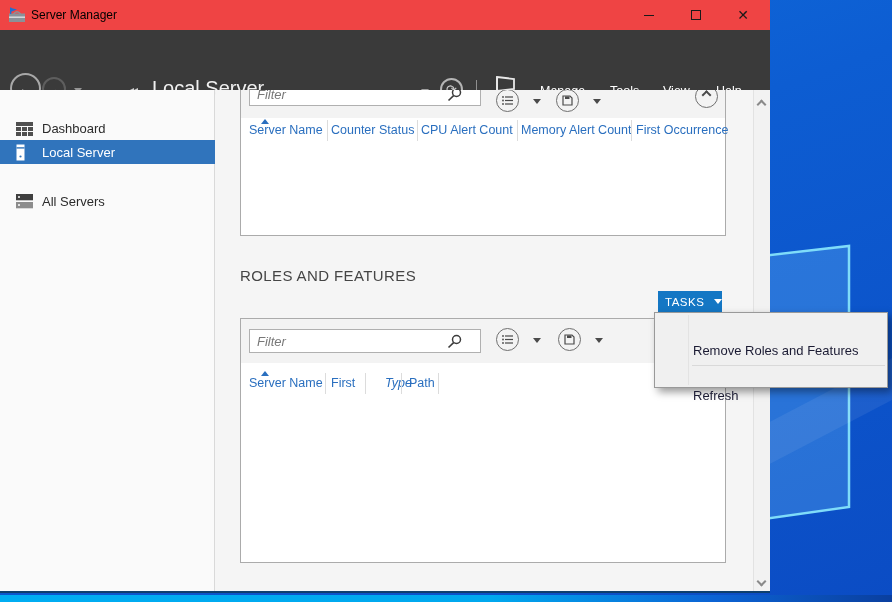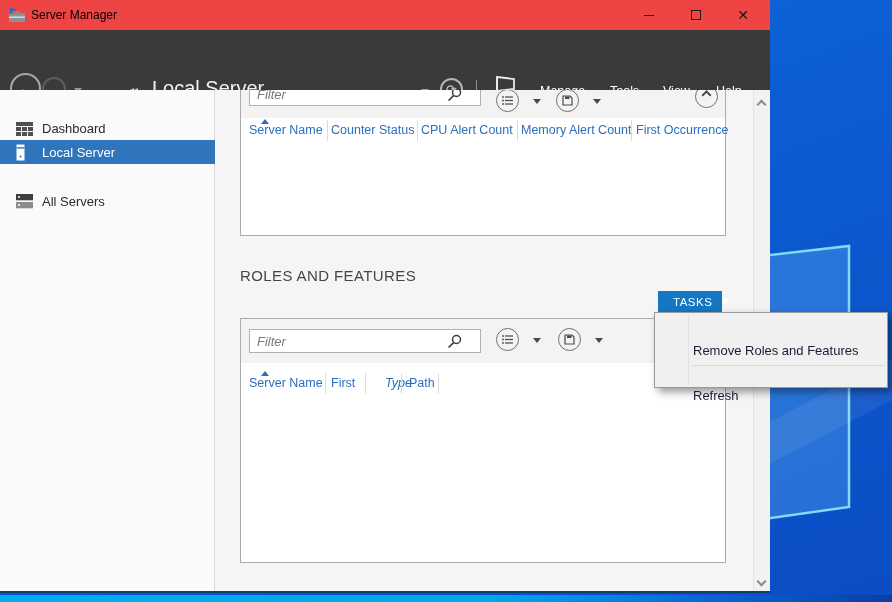--- a/index.html
+++ b/index.html
@@ -76,21 +76,21 @@
 
   #box1 { left:24px; top:-30px; width:486px; height:176px;
           background:linear-gradient(#f3f3f3 0 57px, #ffffff 57px); }
   #box2 { left:24px; top:228px; width:486px; height:245px;
           background:linear-gradient(#f3f3f3 0 44px, #ffffff 44px); }
 
   #roles-title { left:24px; top:177px; font-size:15px; font-weight:normal; color:#454545; letter-spacing:0.4px; }
   #roles-subtitle { left:24px; top:197px; font-size:12.5px; color:#595959; }
 
   #tasks-btn { left:442px; top:201px; width:64px; height:21px; background:#1477c4; color:#fff;
-               display:flex; align-items:center; font-size:11.5px; letter-spacing:0.5px; padding-left:15px; }
+               display:flex; align-items:center; font-size:11.5px; letter-spacing:0.5px; padding-left:7px; }
   #tasks-btn .caret-w { margin-left:10px; border-left:4px solid transparent; border-right:4px solid transparent;
                         border-top:5px solid #ffffff; }
 
   
   #tasks-menu { left:654px; top:312px; width:234px; height:76px; background:#f0f0f0;
                 border:1px solid #999999; box-shadow:4px 4px 8px rgba(0,0,0,0.4); z-index:10; }
   #menu-gutter-line { left:33px; top:2px; width:1px; height:70px; background:#e3e3e3; }
   .tmenu-item { position:absolute; left:2px; width:229px; height:23px; display:flex; align-items:center;
                 padding-left:36px; font-size:13px; color:#1b1b33; }
   #tmenu-0 { top:2px;  background:#d1e8f7; border:1px solid #66aadc; }

